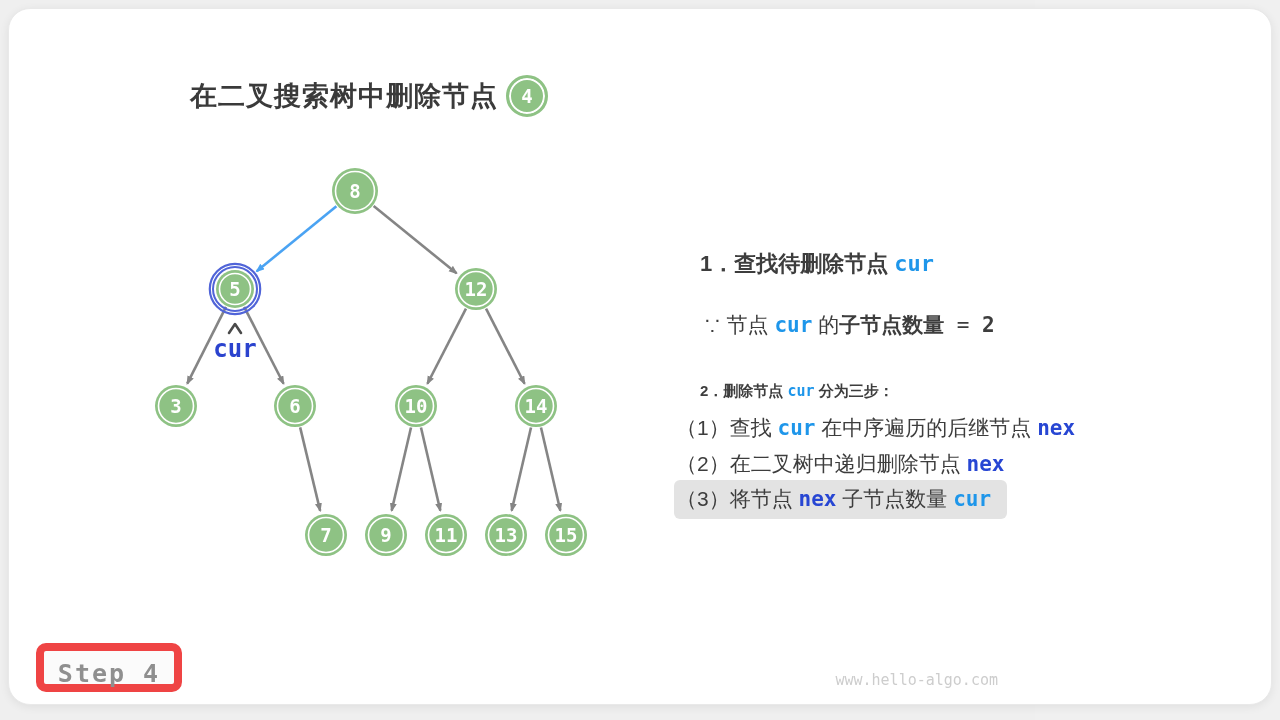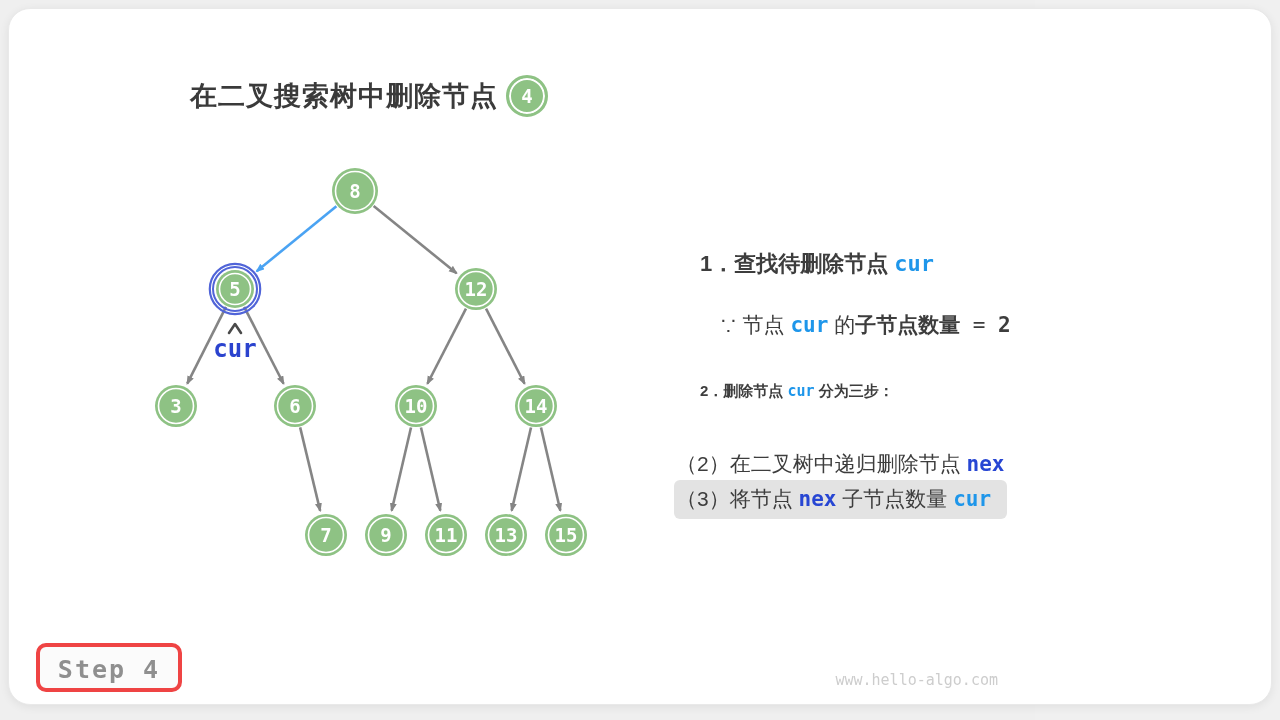--- a/index.html
+++ b/index.html
@@ -25,36 +25,36 @@
     box-shadow:inset 0 0 0 2px #ffffff;
     color:#ffffff; font-family:"DejaVu Sans Mono", monospace; font-weight:bold;
     font-size:19px; text-align:center; line-height:36px;
   }
 
   svg.tree { position:absolute; left:0; top:0; width:1280px; height:720px; }
 
   .panel { position:absolute; left:676px; top:0; width:480px; height:720px; }
   .panel-line { position:absolute; white-space:pre; font-size:21px; color:#3d3d3d; line-height:30px; }
   .line-0 { top:249px; left:24px; font-size:22px; }
-  .line-1 { top:310px; left:28px;margin-left:16px; }
+  .line-1 { top:310px; left:28px; }
   .line-2 { top:376px; left:24px; font-size:15px; }
   .line-3 { top:413px; left:0; }
   .line-4 { top:449px; left:0; }
   .line-5 { top:480px; left:-2px; background:#e3e3e3; border-radius:6px; padding:4px 16px 5px 2px; }
 
   .seg-t  { color:#3d3d3d; }
   .seg-tb { color:#3d3d3d; font-weight:bold; }
   .seg-m  { color:#3d3d3d; font-family:"DejaVu Sans Mono", monospace; }
   .seg-mb { color:#3d3d3d; font-family:"DejaVu Sans Mono", monospace; font-weight:bold; }
   .seg-cur { color:#1e96ea; font-family:"DejaVu Sans Mono", monospace; font-weight:bold; }
   .seg-nex { color:#2746d3; font-family:"DejaVu Sans Mono", monospace; font-weight:bold; }
 
   .step-box {
     position:absolute; left:36px; top:643px; width:146px; height:49px;
-    border:4px solid #ef4444; border-radius:10px; background:#fbfbfb;
+    border:8px solid #ef4444; border-radius:10px; background:#fbfbfb;
     color:#8f8f8f; font-family:"DejaVu Sans Mono", monospace; font-weight:bold;
     font-size:25px; text-align:center; line-height:45px; letter-spacing:2px;
   }
 
   .watermark {
     position:absolute; right:37px; top:671px;
     color:#cdcdcd; font-family:"DejaVu Sans Mono", monospace; font-size:15px;text-align:center;
   }
 </style>
 </head>
@@ -151,19 +151,20 @@
         </g>
         <path d="M229,333 L235,324 L241,333" fill="none" stroke="#4a4a4a" stroke-width="2.6" stroke-linecap="round" stroke-linejoin="round"></path>
         <text x="235" y="357" text-anchor="middle" font-family="&quot;DejaVu Sans Mono&quot;, monospace" font-size="24" font-weight="bold" fill="#2b43ce">cur</text>
       </g>
   </svg>
 
   <div class="panel" id="panel">
       <div class="panel-line line-0"><span class="seg-tb">1．查找待删除节点 </span><span class="seg-cur">cur</span></div>
       <div class="panel-line line-1"><span class="seg-t">∵ 节点 </span><span class="seg-cur">cur</span><span class="seg-t"> 的</span><span class="seg-tb">子节点数量</span><span class="seg-m"> = </span><span class="seg-mb">2</span></div>
       <div class="panel-line line-2"><span class="seg-tb">2．删除节点 </span><span class="seg-cur">cur</span><span class="seg-tb"> 分为三步：</span></div>
+      <div class="panel-line line-3"><span class="seg-t">（1）查找 </span><span class="seg-cur">cur</span><span class="seg-t"> 在中序遍历的后继节点 </span><span class="seg-nex">nex</span></div>
       <div class="panel-line line-4"><span class="seg-t">（2）在二叉树中递归删除节点 </span><span class="seg-nex">nex</span></div>
       <div class="panel-line line-5"><span class="seg-t">（3）将节点 </span><span class="seg-nex">nex</span><span class="seg-t"> 子节点数量 </span><span class="seg-cur">cur</span></div>
     </div>
 
   <div class="step-box">Step 4</div>
   <div class="watermark">www.hello-algo.com</div>
 </div>
 
 </body></html>

